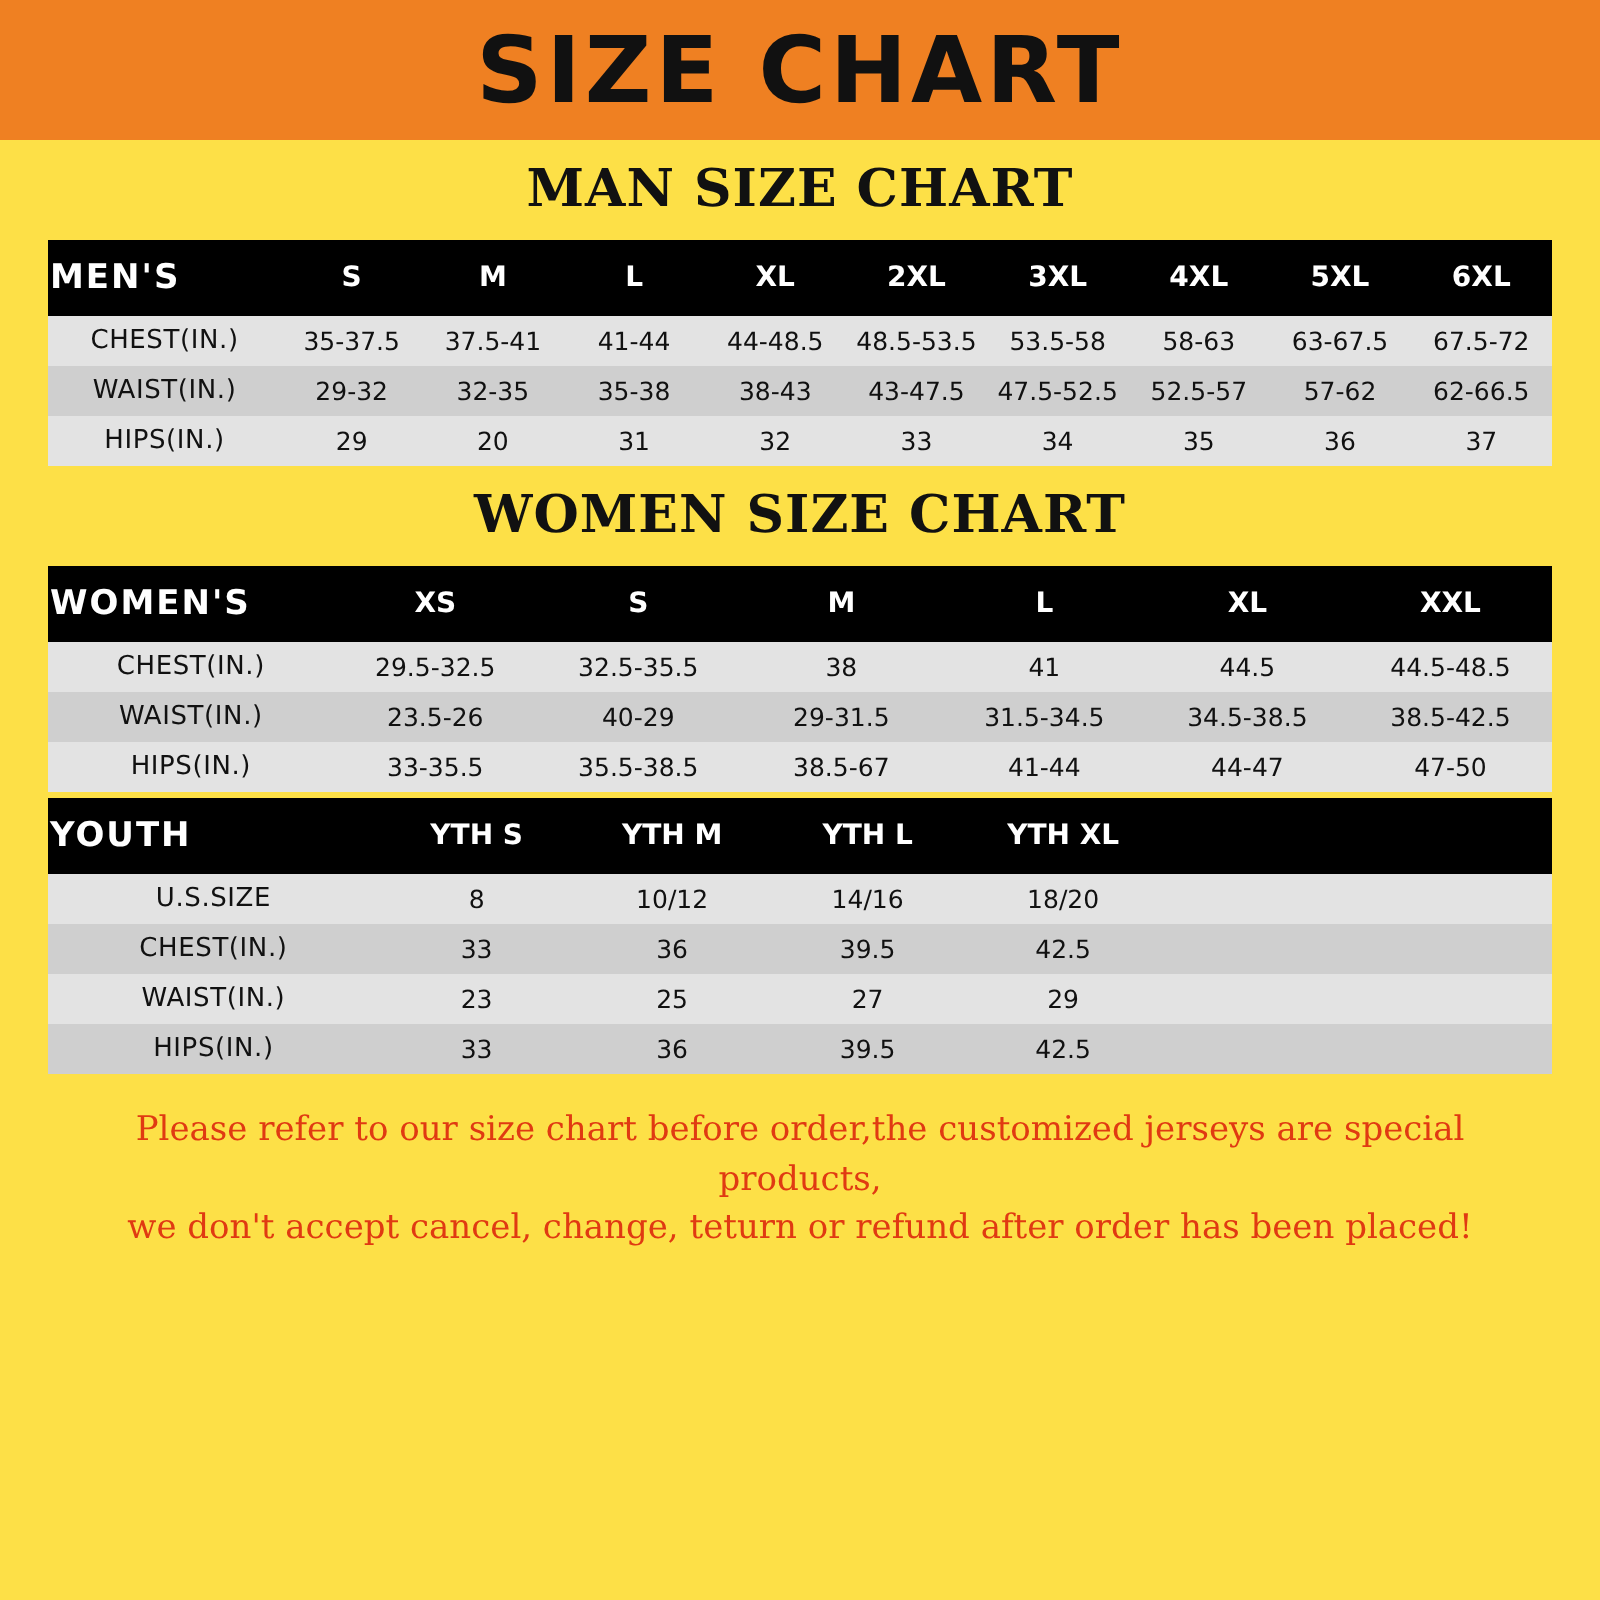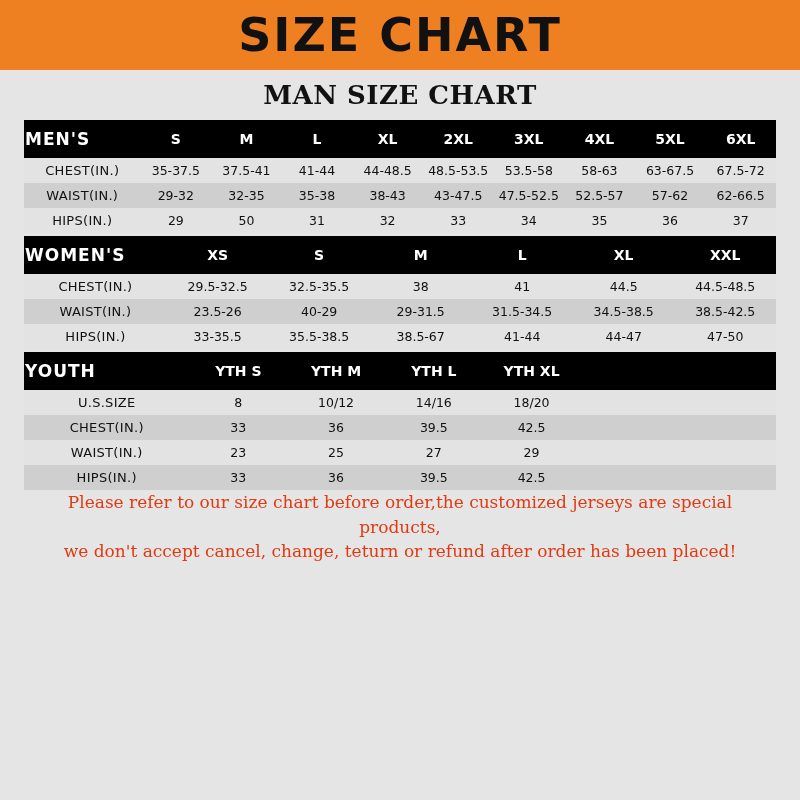--- a/index.html
+++ b/index.html
@@ -10,21 +10,21 @@
     width: 800px;
     height: 800px;
     background: #ffffff;
     font-family: "Liberation Sans", sans-serif;
     overflow: hidden;
   }
   .page {
     position: relative;
     width: 800px;
     height: 800px;
-    background: #e5e5e5;
+    background: #fde047;
     box-sizing: border-box;
   }
   
   .header-band {
     position: relative;
     width: 100%;
     height: 70px;
     background: #ef8022;
     display: flex;
     align-items: center;
@@ -92,20 +92,21 @@
     font-size: 13px;
     color: #111111;
     letter-spacing: 0.3px;
   }
   
   .men-table col.c0 { width: 15.5%; }
   .women-table col.c0 { width: 19%; }
   .youth-table col.c0 { width: 22%; }
 
   .footer-note {
+    margin-top: 16px;
     padding: 0 20px;
     text-align: center;
     color: #e03a12;
     font-family: "DejaVu Serif", serif;
     font-size: 17px;
     line-height: 1.45;
   }
   .footer-note .line {
     display: block;
   }
@@ -171,34 +172,35 @@
             <td>38-43</td>
             <td>43-47.5</td>
             <td>47.5-52.5</td>
             <td>52.5-57</td>
             <td>57-62</td>
             <td>62-66.5</td>
           </tr>
           <tr class="odd">
             <td class="row-label">HIPS(IN.)</td>
             <td>29</td>
-            <td>50</td>
+            <td>20</td>
             <td>31</td>
             <td>32</td>
             <td>33</td>
             <td>34</td>
             <td>35</td>
             <td>36</td>
             <td>37</td>
           </tr>
         </tbody>
       </table>
     </div>
 
     <div class="section">
+      <div class="section-title">WOMEN SIZE CHART</div>
       <table class="size-table women-table">
         <colgroup>
           <col class="c0">
             <col>
             <col>
             <col>
             <col>
             <col>
             <col>
         </colgroup>

